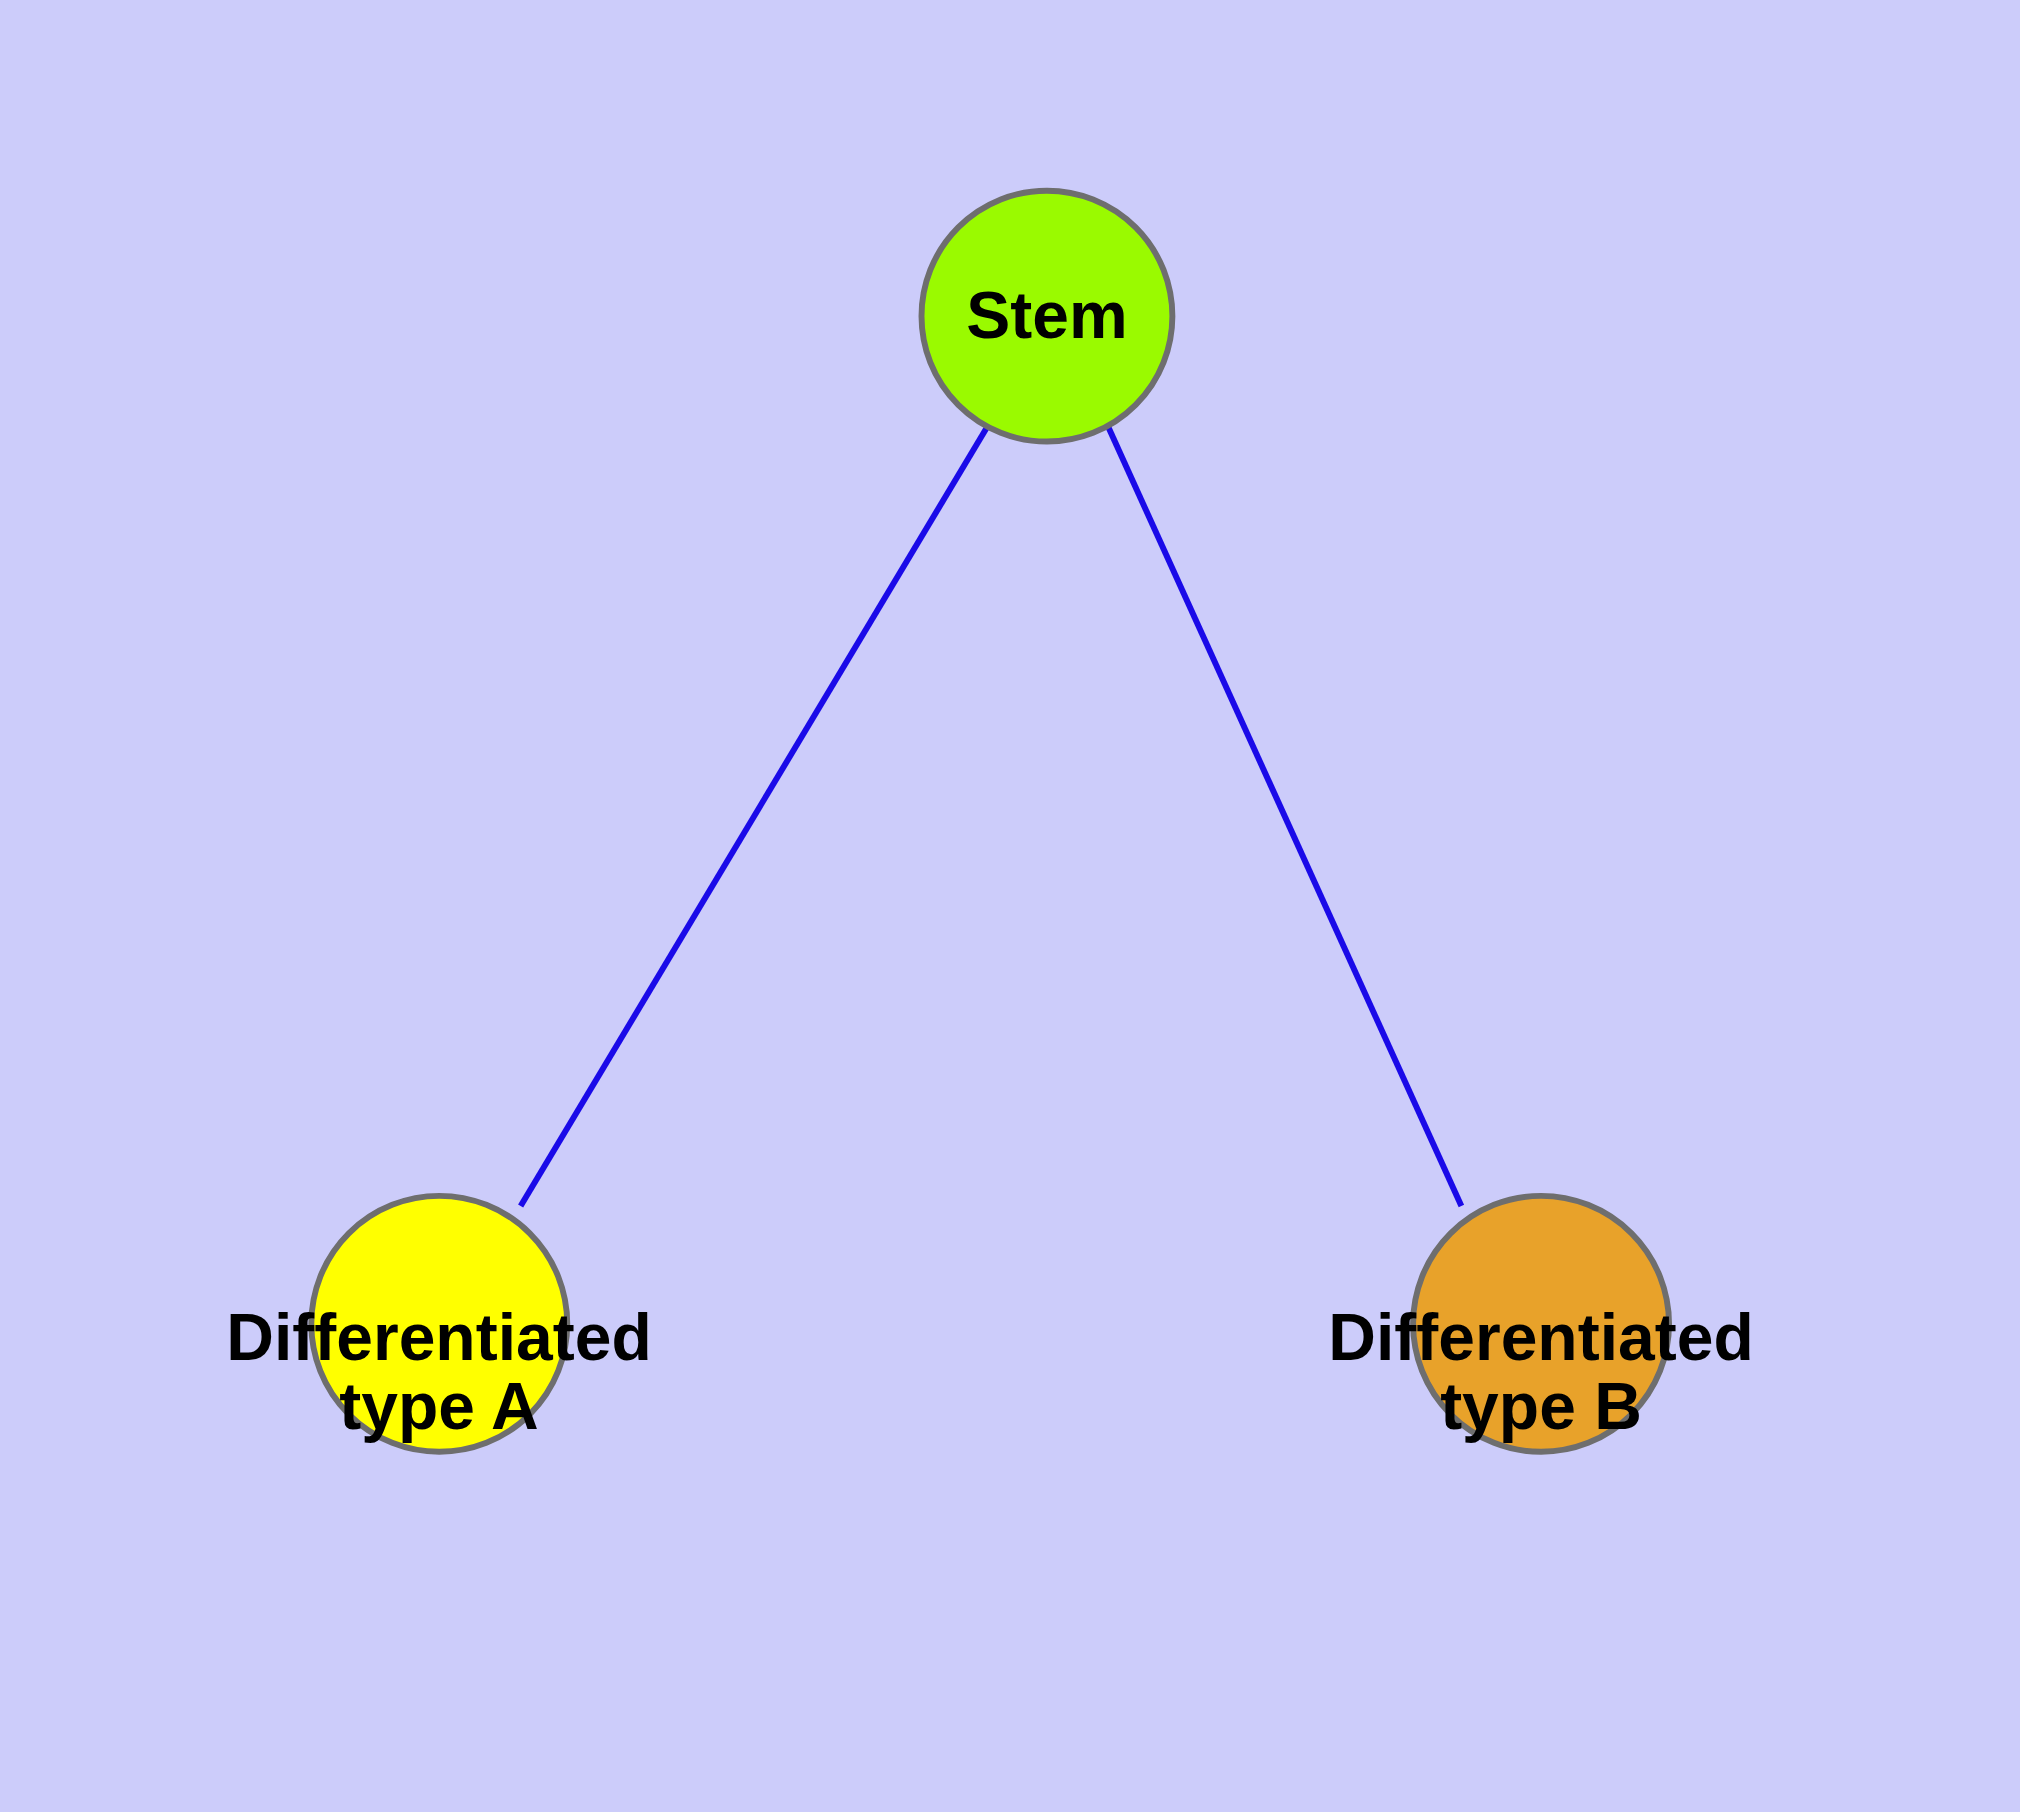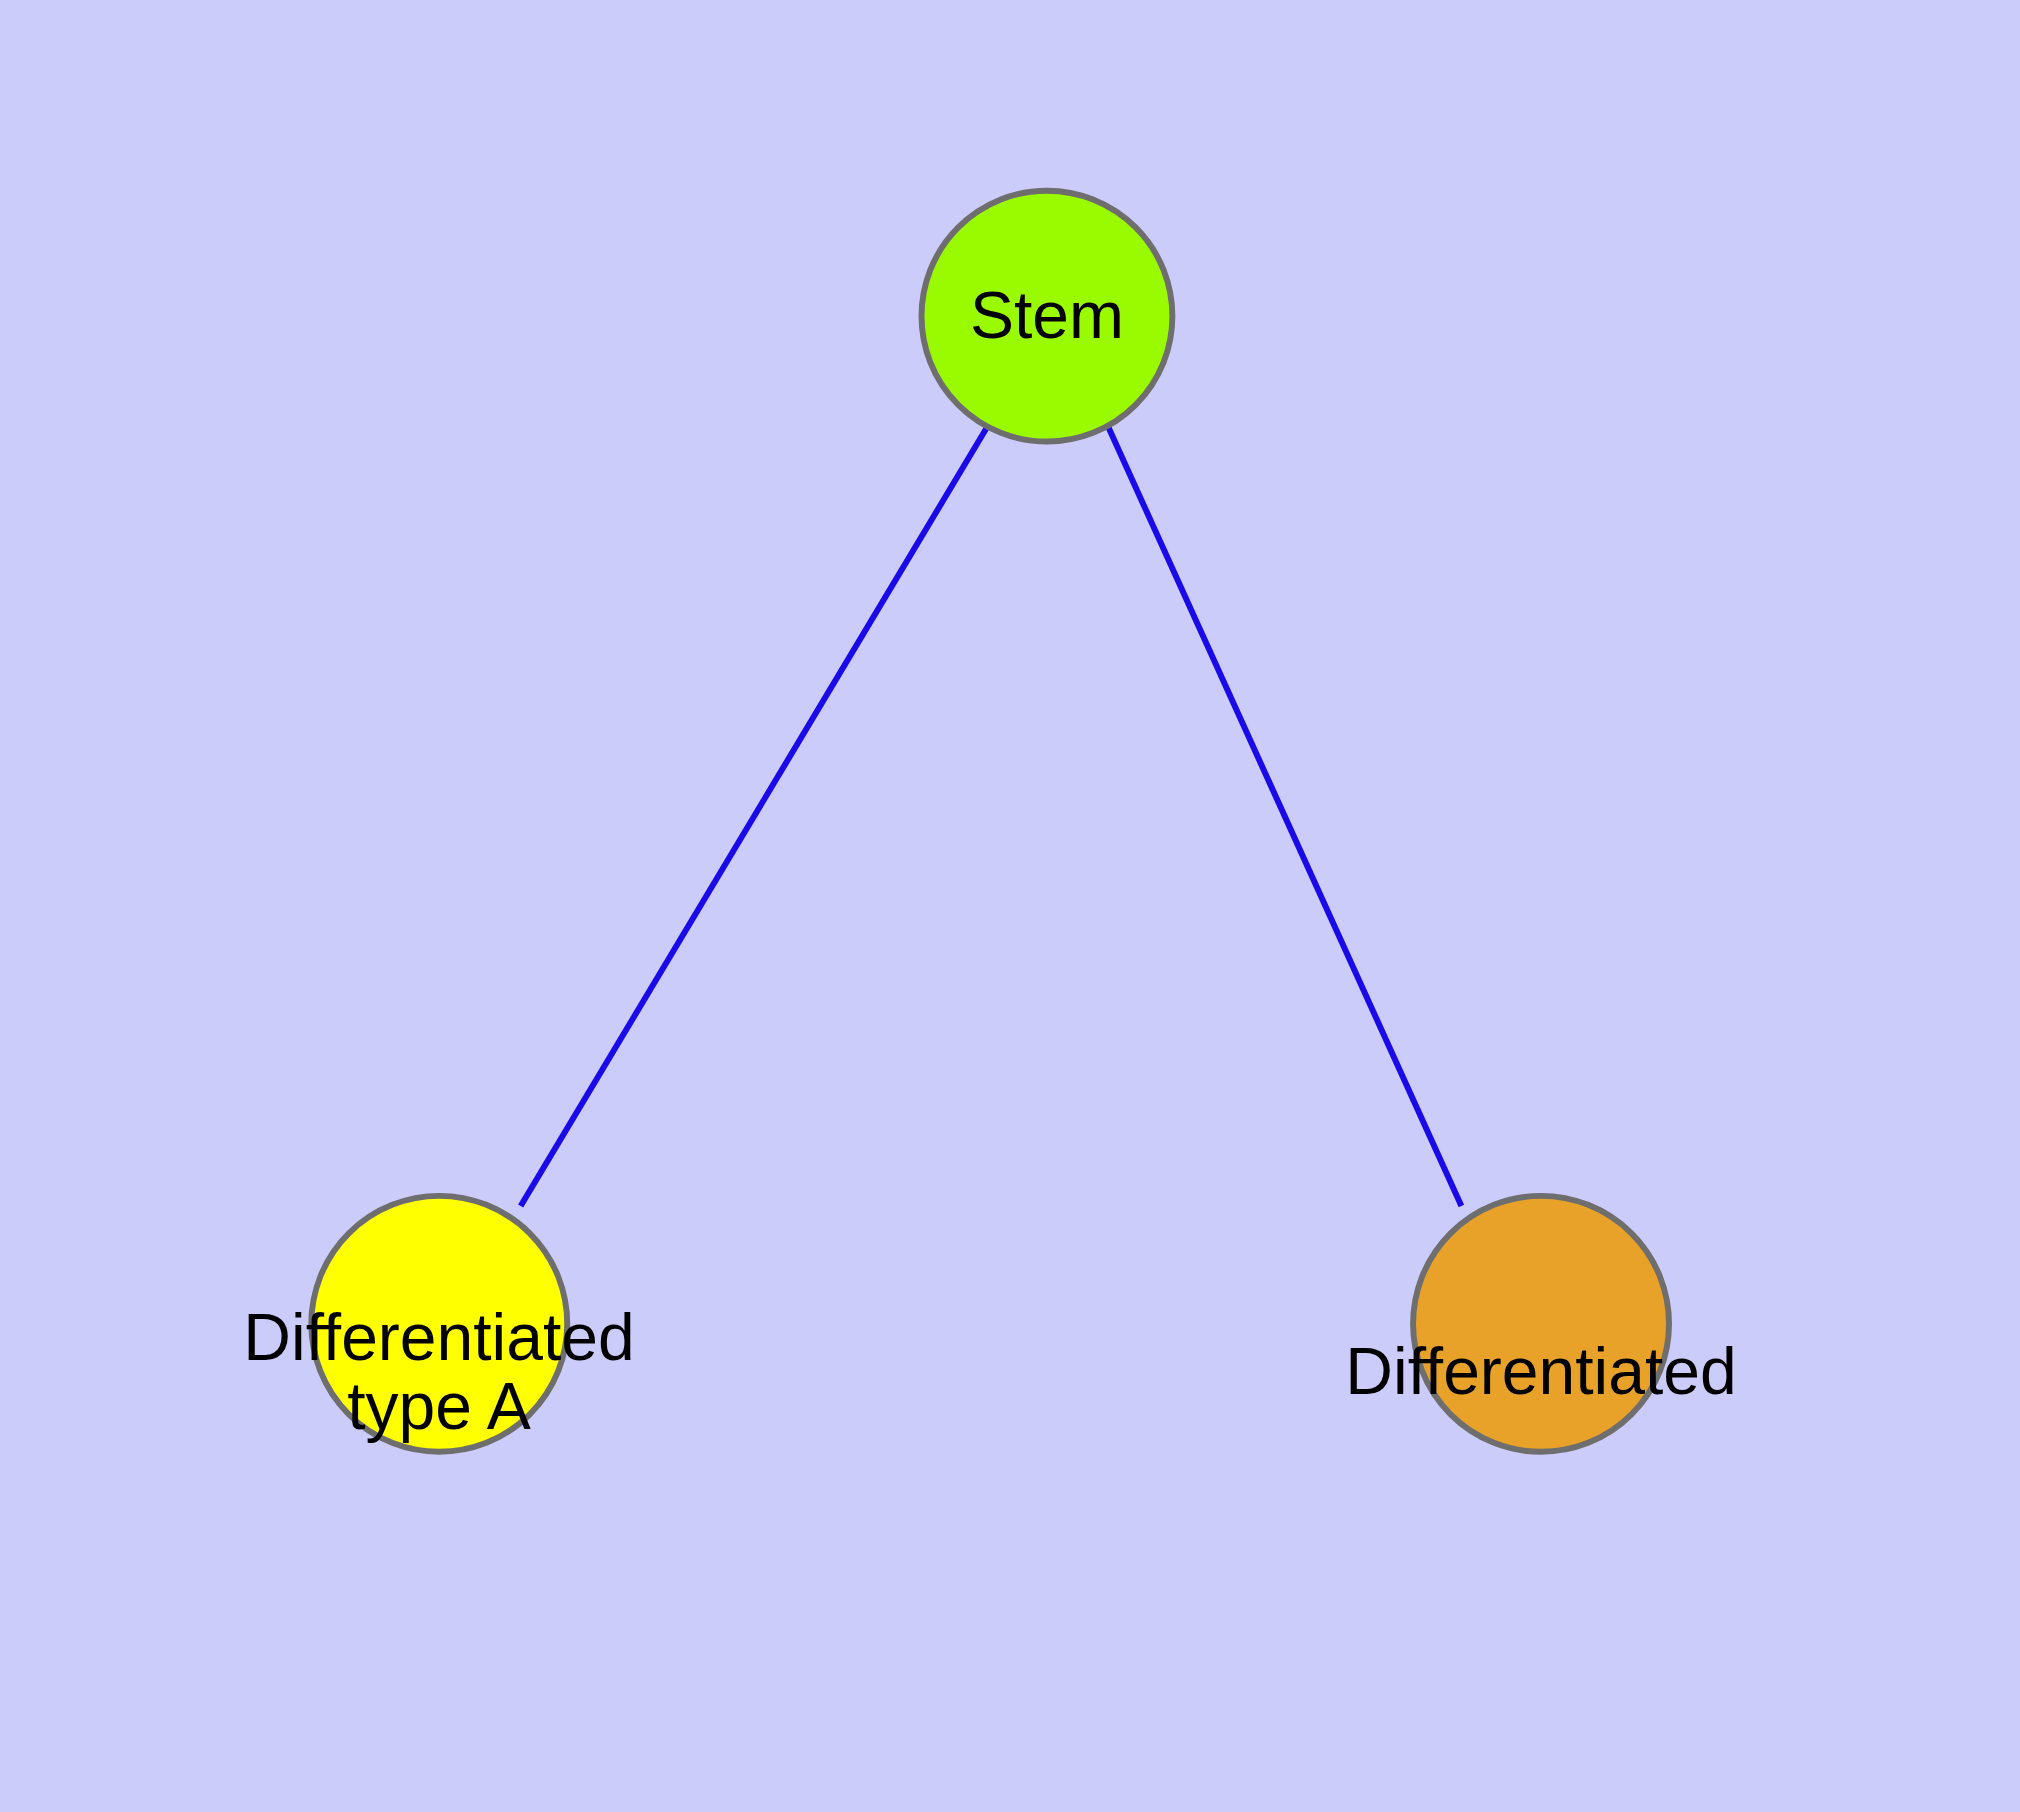--- a/index.html
+++ b/index.html
@@ -22,21 +22,21 @@
     position: absolute;
     left: 0;
     top: 0;
     width: 2021px;
     height: 1812px;
   }
   .node-label {
     position: absolute;
     text-align: center;
     font-family: "Liberation Sans", sans-serif;
-    font-weight: normal;
+    font-weight: bold;
     color: #000000;
     white-space: nowrap;
     line-height: 1.05;
     pointer-events: none;
     transform: translate(-50%, -50%);
   }
   .node-label.single {
     font-size: 66px;
   }
   .node-label.multi {
@@ -68,16 +68,17 @@
     <div>Stem</div>
   </div>
 
   <div class="node-label multi" style="left:439px; top:1324px;">
     <div>Differentiated</div>
     <div>type A</div>
   </div>
 
   <div class="node-label multi" style="left:1541px; top:1324px;">
     <div>Differentiated</div>
+    <div>type B</div>
   </div>
 
 </div>
 
 
 </body></html>

